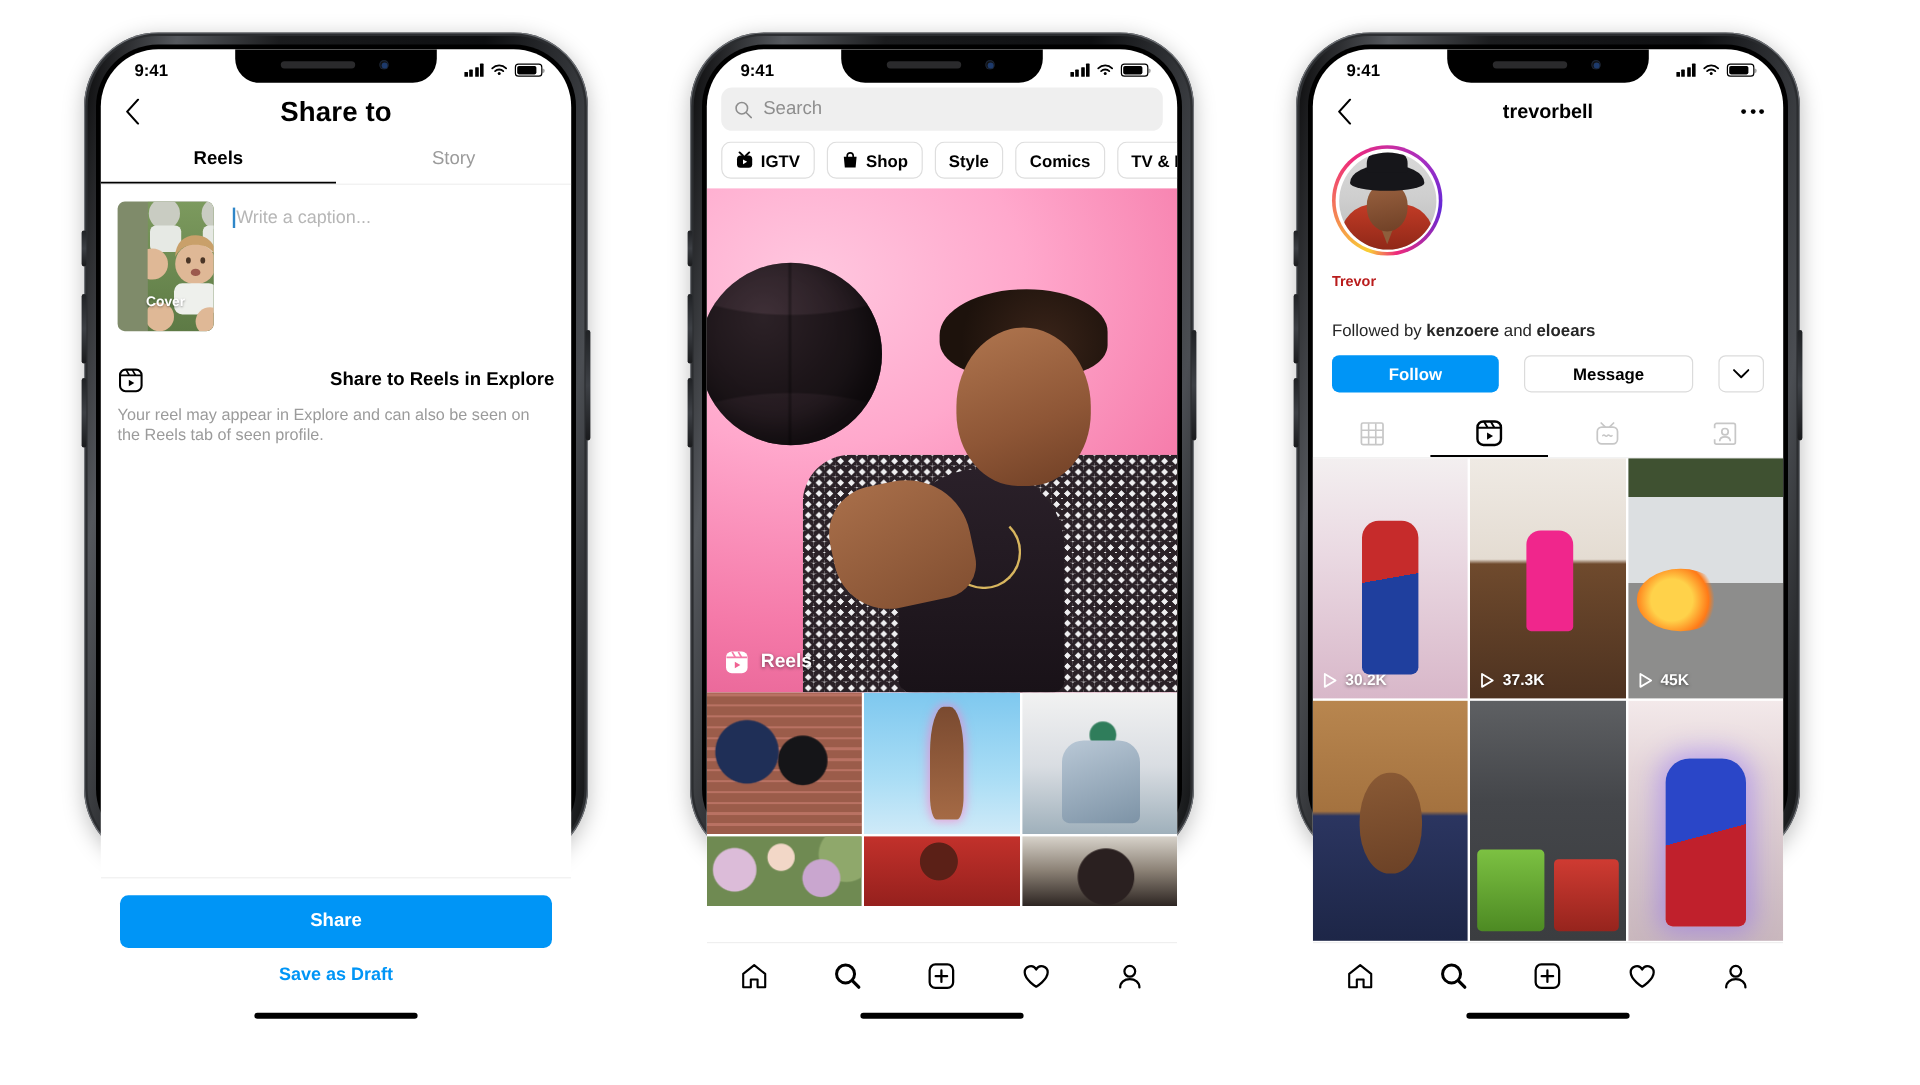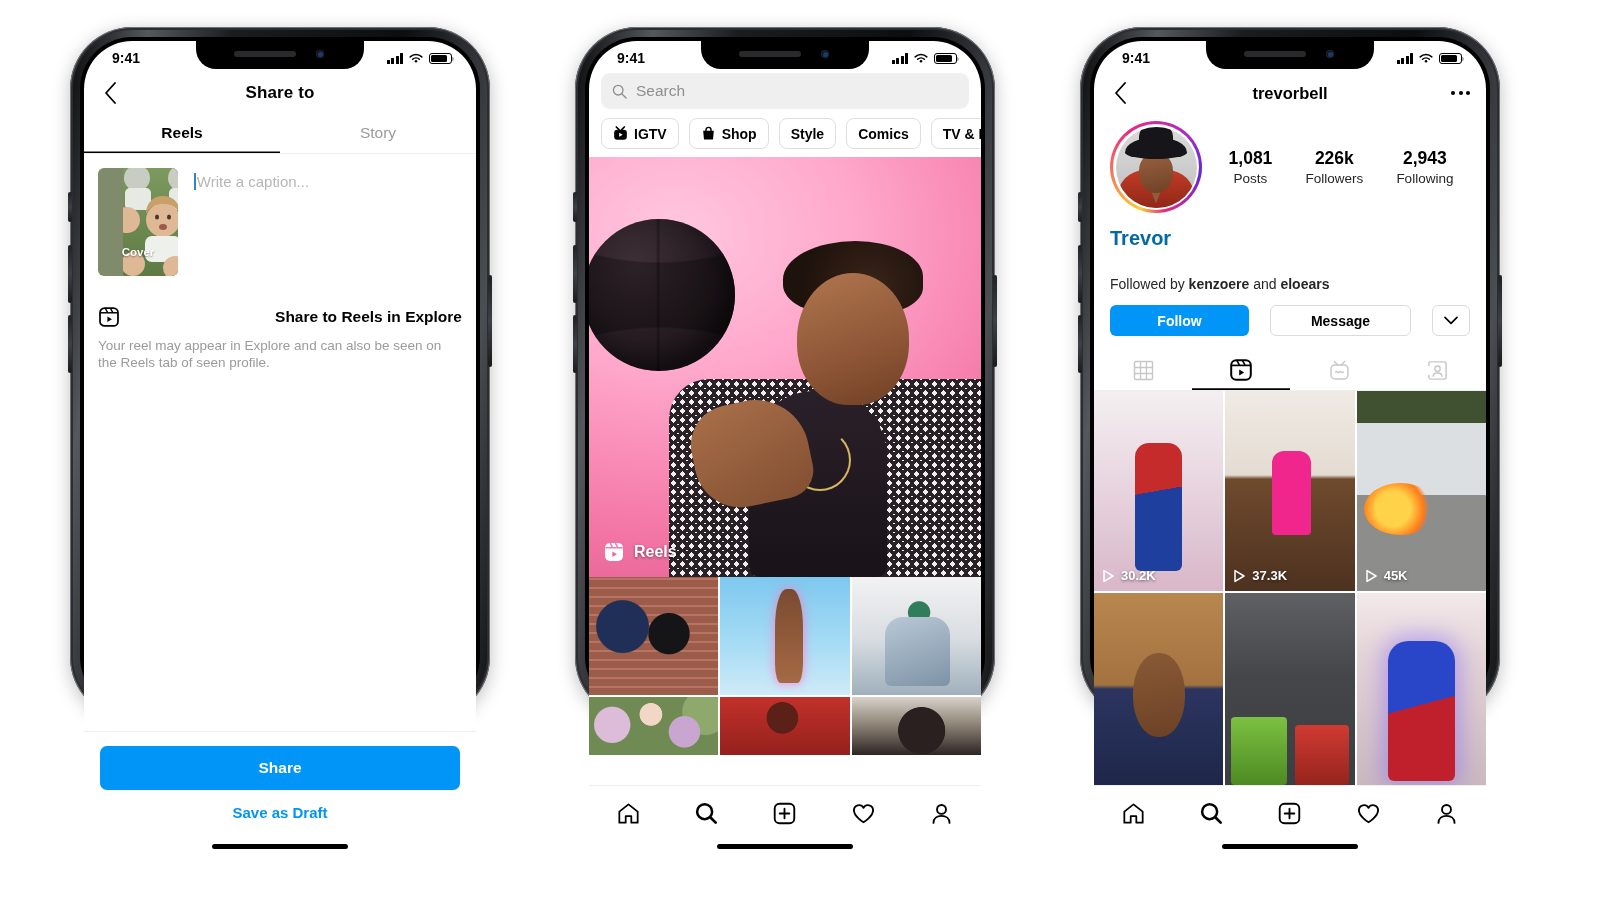--- a/index.html
+++ b/index.html
@@ -100,21 +100,21 @@
     position:absolute; left:50%; transform:translateX(-50%);
     bottom:8px; width:136px; height:5px; border-radius:3px; background:#000;
     z-index: 7;
   }
 
   
   .p1-nav {
     height:44px; display:flex; align-items:center; justify-content:center;
     position:relative;
   }
-  .p1-nav .title { font-size:17px; font-weight:bold; color:#000; letter-spacing:.1px; }
+  .p1-nav .title { font-size:23px; font-weight:bold; color:#000; letter-spacing:.1px; }
   .chev-back {
     position:absolute; left:14px; top:50%; transform:translateY(-50%);
     width:24px;height:24px; display:flex;align-items:center;justify-content:center;
   }
   .p1-tabs { display:flex; border-bottom:1px solid #efefef; }
   .p1-tab {
     flex:1; text-align:center; font-size:15.5px; padding:9px 0 11px;
     color:#9b9b9b;
   }
   .p1-tab.active { color:#000; font-weight:bold; box-shadow: inset 0 -1.6px 0 0 #000; }
@@ -347,21 +347,21 @@
   .avatar-img .shirt3::after{
     content:""; position:absolute; left:50%; transform:translateX(-50%);
     top:0; width:26px;height:34px; background:#8e5e3c;
     clip-path: polygon(50% 100%, 0 0, 100% 0);
   }
   .stats { display:flex; flex:1; justify-content:space-around; padding-left:10px; }
   .stat { text-align:center; }
   .stat .n { font-size:17.5px; font-weight:bold; color:#000; }
   .stat .l { font-size:13.5px; color:#262626; margin-top:2px; }
 
-  .p3-name { padding: 14px 16px 0; font-size:20px; font-weight:bold; color:#0369a1; }
+  .p3-name { padding: 14px 16px 0; font-size:12px; font-weight:bold; color:#b91c1c; }
   .p3-follow-by { padding: 7px 16px 0; font-size:14px; color:#262626;margin-top:19px; }
   .p3-follow-by b { font-weight:bold; }
   .p3-actions { display:flex; gap:21px; padding: 13px 16px 0; }
   .btn-follow {
     flex:1; height:31px; border-radius:6px; background:#0095f6; color:#fff;
     display:flex;align-items:center;justify-content:center; font-size:14px;font-weight:bold;
   }
   .btn-message {
     flex:1; height:31px; border-radius:6px; border:1px solid #dbdbdb; background:#fff; color:#000;
     display:flex;align-items:center;justify-content:center; font-size:14px;font-weight:bold;
@@ -731,34 +731,20 @@
       <div class="p3-top">
         <div class="avatar-ring">
           <div class="inner">
             <div class="avatar-img">
               <span class="shirt3"></span>
               <span class="face"></span>
               <span class="hat"></span>
             </div>
           </div>
         </div>
-        <div class="stats">
-          <div class="stat">
-            <div class="n">1,081</div>
-            <div class="l">Posts</div>
-          </div>
-          <div class="stat">
-            <div class="n">226k</div>
-            <div class="l">Followers</div>
-          </div>
-          <div class="stat">
-            <div class="n">2,943</div>
-            <div class="l">Following</div>
-          </div>
-        </div>
       </div>
 
       <div class="p3-name">Trevor</div>
       <div class="p3-follow-by"><span>Followed by </span><b>kenzoere</b><span> and </span><b>eloears</b></div>
 
       <div class="p3-actions">
         <div class="btn-follow">Follow</div>
         <div class="btn-message">Message</div>
         <div class="btn-caret">
           <svg width="14" height="9" viewBox="0 0 14 9">

